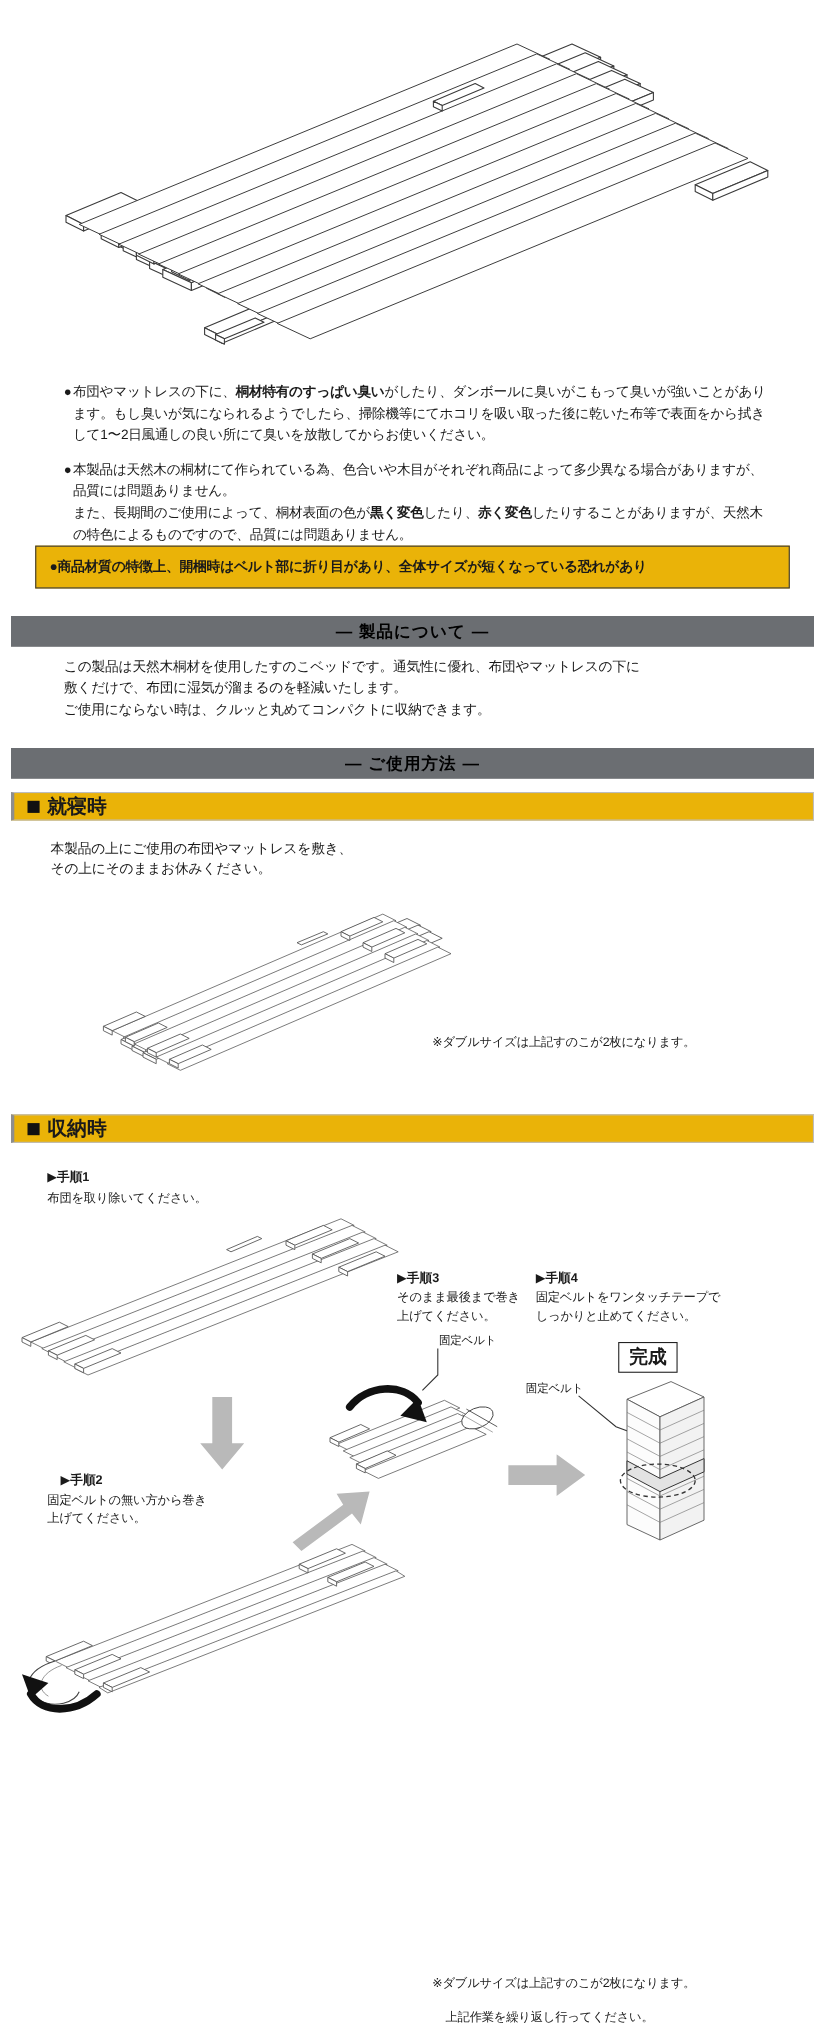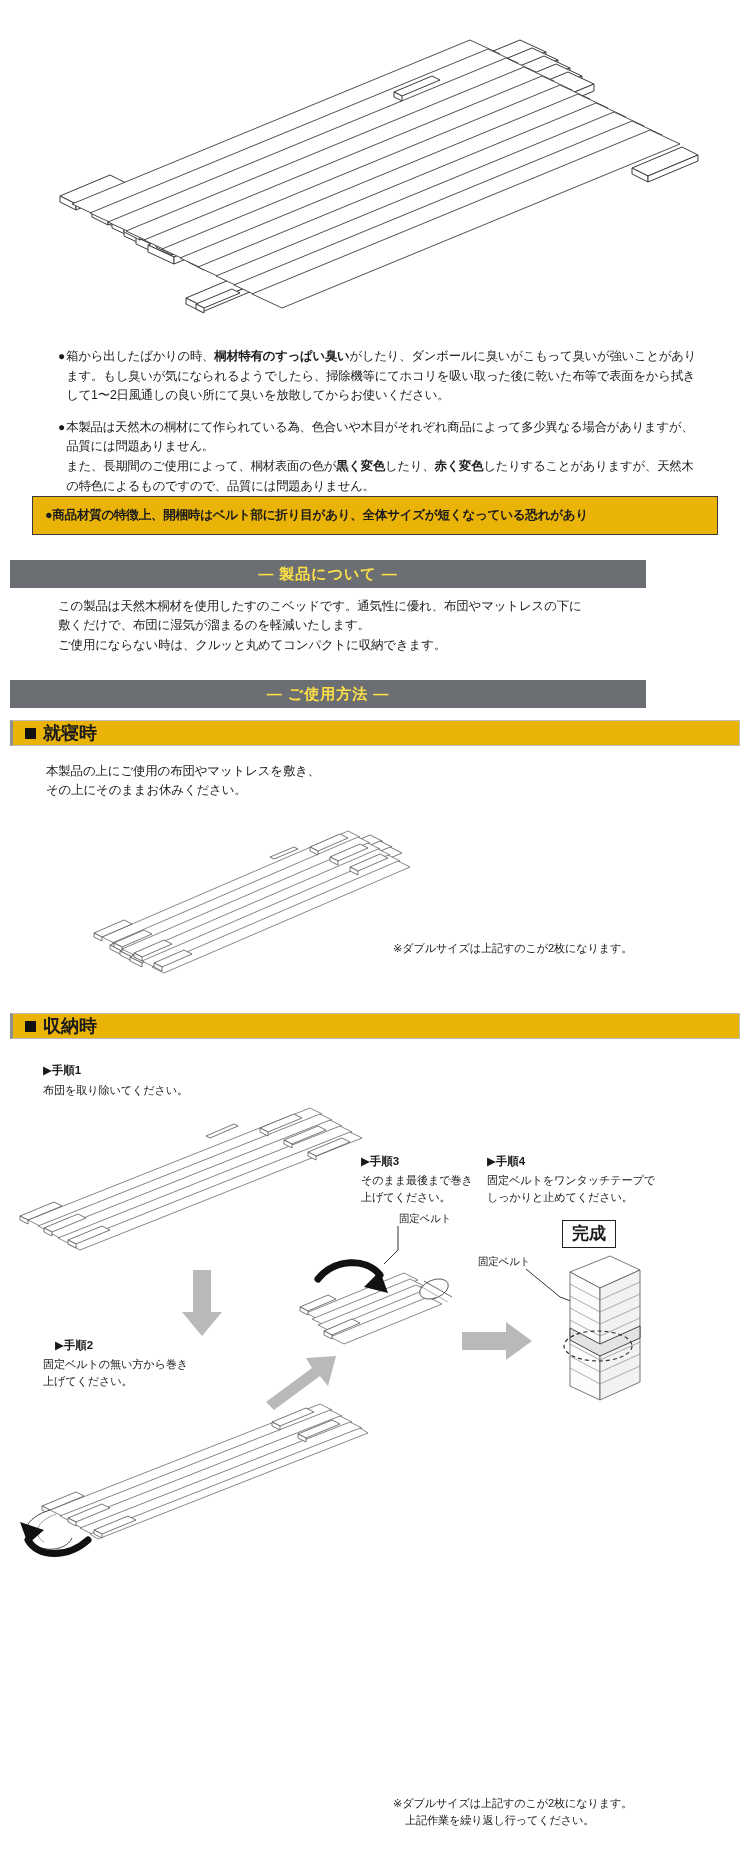--- a/index.html
+++ b/index.html
@@ -32,22 +32,22 @@
   .notice {
     position:absolute; left:32px; top:496px; width:686px;
     border:1.5px solid #3a3a3a; background:#eab308;
     padding:8px 12px 9px 12px;
   }
   .notice .line { font-size:12.6px; font-weight:bold; line-height:1.6; letter-spacing:-0.3px; }
   .notice .line.l2 { padding-left:9px; }
 
   
   .band {
-    position:absolute; left:10px; width:636px; height:28px;
-    background:#6b6e72; color:#fde047;
+    position:absolute; left:10px; width:730px; height:28px;
+    background:#6b6e72; color:#000000;
     display:flex; align-items:center; justify-content:center;
     font-size:15px; font-weight:bold; letter-spacing:1px;
   }
   .band.b1 { top:560px; }
   .band.b2 { top:680px; }
 
   
   .subhead {
     position:absolute; left:10px; width:730px; height:26px;
     border:1px solid #bdbdbd; border-left:3px solid #8e8e8e;
@@ -213,21 +213,21 @@
           <polygon points="196,296 204,300 204,305 196,301"></polygon>
         </g>
       </g>
     </svg>
   </div>
 
   <div class="bullets">
     <div class="bullet">
       <span class="dot">●</span>
       <span class="txt">
-        <span>箱から出したばかりの時、</span><span class="bold">桐材特有のすっぱい臭い</span><span>がしたり、ダンボールに臭いがこもって臭いが強いことがあります。もし臭いが気になられるようでしたら、掃除機等にてホコリを吸い取った後に乾いた布等で表面をから拭きして1〜2日風通しの良い所にて臭いを放散してからお使いください。</span>
+        <span>布団やマットレスの下に、</span><span class="bold">桐材特有のすっぱい臭い</span><span>がしたり、ダンボールに臭いがこもって臭いが強いことがあります。もし臭いが気になられるようでしたら、掃除機等にてホコリを吸い取った後に乾いた布等で表面をから拭きして1〜2日風通しの良い所にて臭いを放散してからお使いください。</span>
       </span>
     </div>
     <div class="bullet">
       <span class="dot">●</span>
       <span class="txt">
         <span>本製品は天然木の桐材にて作られている為、色合いや木目がそれぞれ商品によって多少異なる場合がありますが、品質には問題ありません。</span><br>
         <span>また、長期間のご使用によって、桐材表面の色が</span><span class="bold">黒く変色</span><span>したり、</span><span class="bold">赤く変色</span><span>したりすることがありますが、天然木の特色によるものですので、品質には問題ありません。</span>
       </span>
     </div>
   </div>
@@ -516,16 +516,16 @@
           <polygon points="30,92 60,108 100,90 100,78 60,96 30,80"></polygon>
         </g>
       </g>
 
       <ellipse cx="58" cy="98" rx="34" ry="15" fill="none" stroke="#333" stroke-width="1.2" stroke-dasharray="4,3"></ellipse>
     </svg>
   </div>
 
   <div class="at small" style="left:393px; top:1795px; width:340px;">
     <div>※ダブルサイズは上記すのこが2枚になります。</div>
-    <div style="padding-left:12px;">上記作業を繰り返し行ってください。</div>
+    <div style="padding-left:12px;margin-top:14px;">上記作業を繰り返し行ってください。</div>
   </div>
 
 </div>
 
 </body></html>

